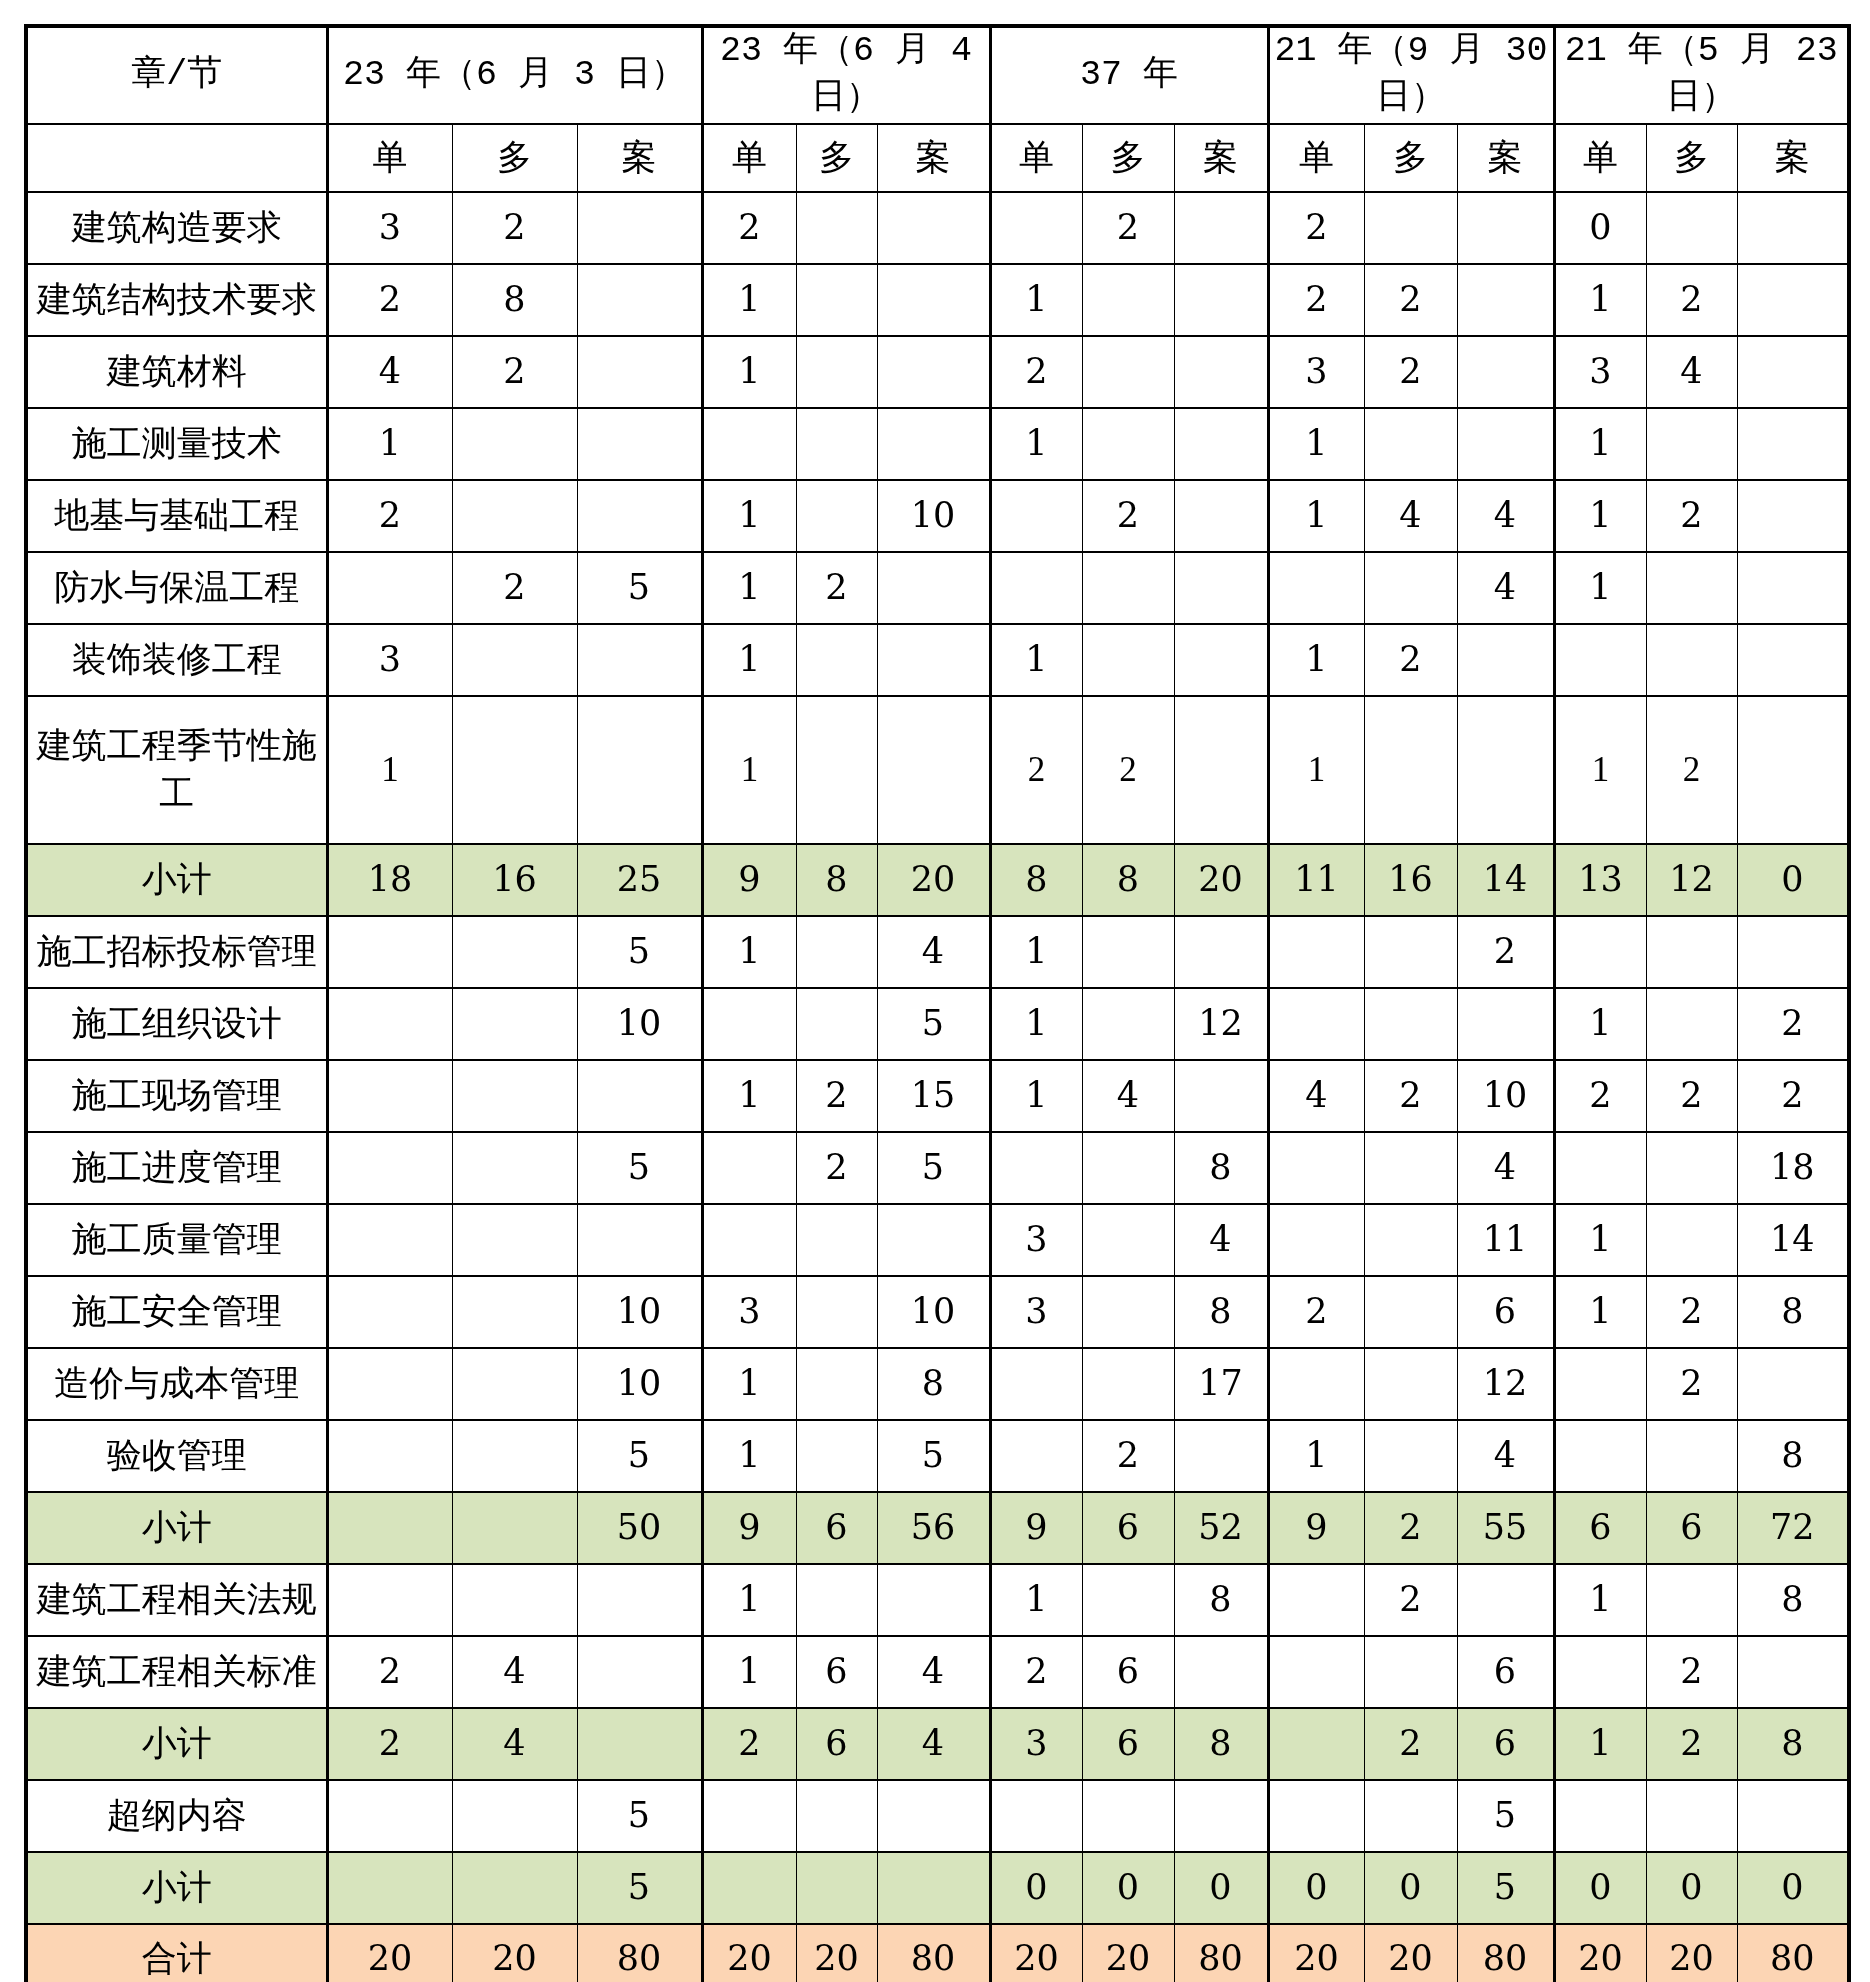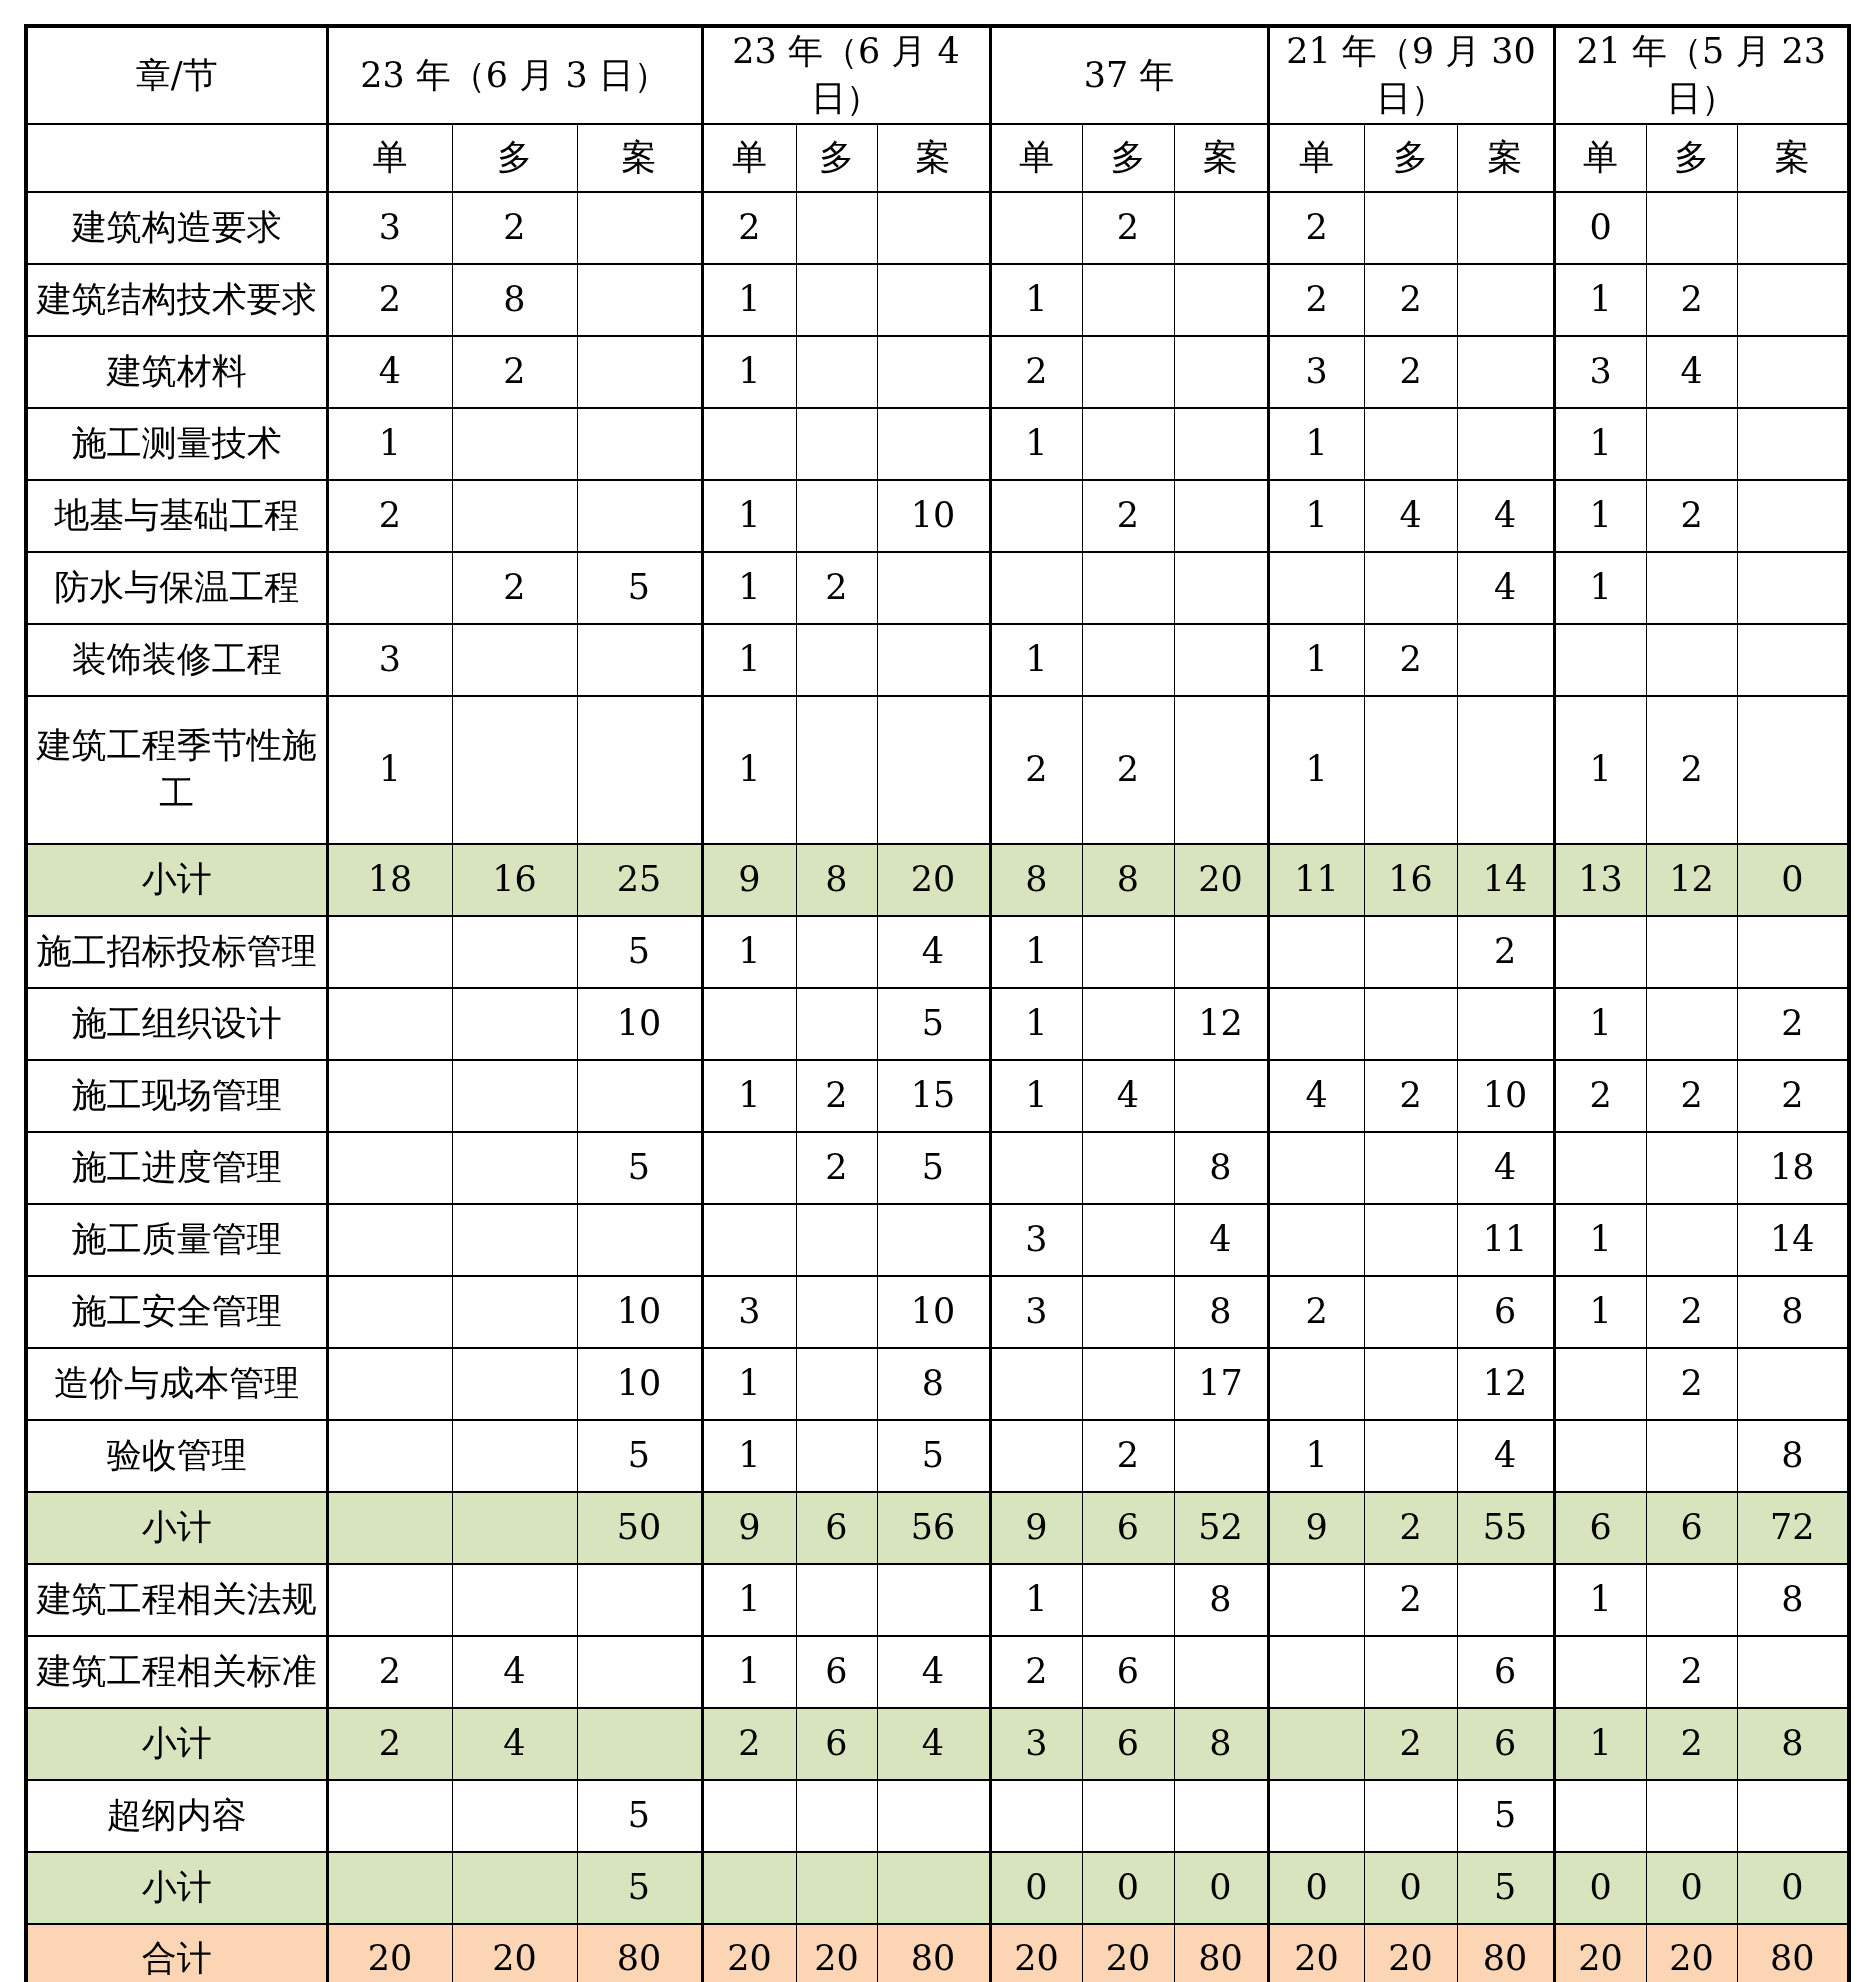--- a/index.html
+++ b/index.html
@@ -30,24 +30,24 @@
     vertical-align: middle;
     font-size: 35px;
     font-weight: normal;
     padding: 0 4.7px;
     line-height: 1.35;
     overflow: hidden;
     word-break: break-all;
   }
   
   .gs { border-left-width: 3.2px !important; }
-  tr.h-group { height: 68px; }
+  tr.h-group { height: 68px; font-family: Liberation Mono, monospace; }
   tr.h-sub   { height: 68px; }
   tr.r       { height: 72px; }
-  tr.r-tall  { height: 148px; }
+  tr.r-tall  { height: 148px; font-family: Liberation Serif, serif; }
   tr.subtotal td { background: var(--subtotal-bg, #d7e4bd); }
   tr.total td    { background: var(--total-bg, #fcd5b4); }
   td.label-cell { }
 </style>
 </head>
 <body>
 
 <div class="table-wrap">
   <table class="exam-table">
     <colgroup>

